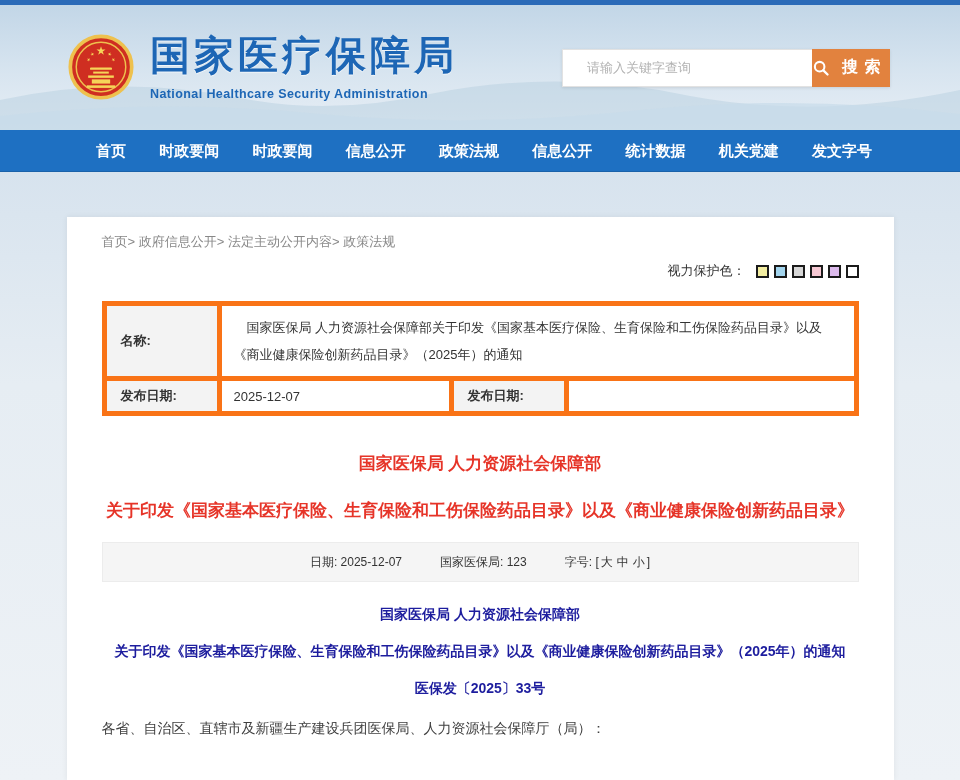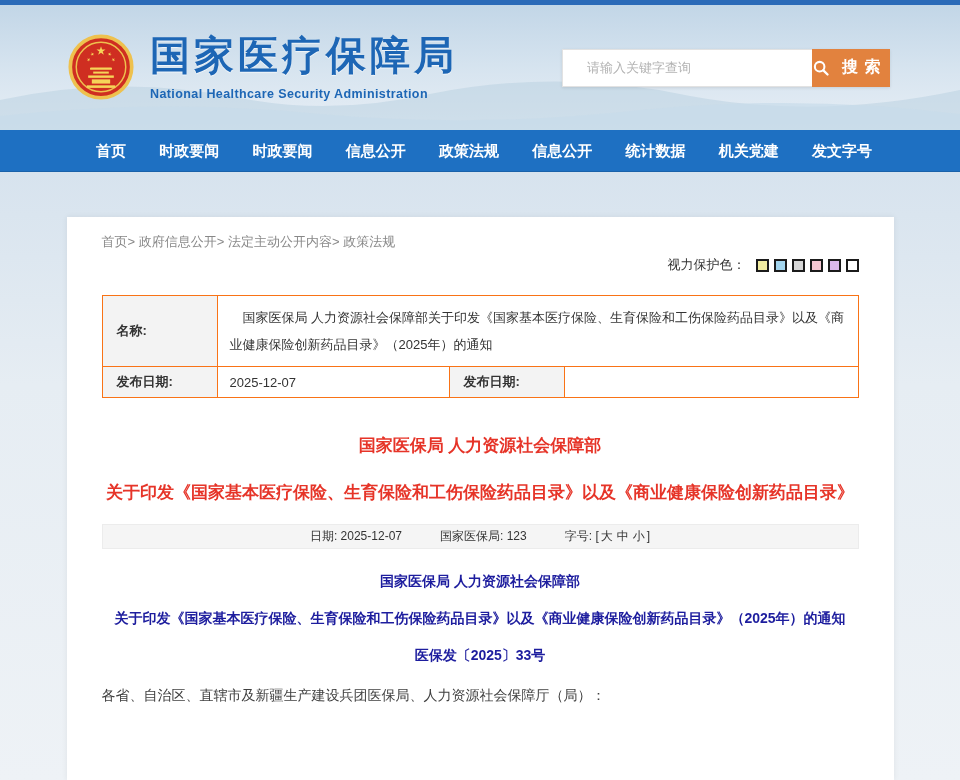--- a/index.html
+++ b/index.html
@@ -71,51 +71,51 @@
     background: #fff; box-shadow: 0 0 6px rgba(0,0,0,.07);
     padding: 13px 35px 40px;
   }
 
   .crumbs { font-size: 13px; color: #888; padding-top: 3px; }
   .crumbs a { color: #888; text-decoration: none; cursor: pointer; }
   .crumbs .sep { color: #888; }
 
   .eye-row {
     display: flex; justify-content: flex-end; align-items: center;
-    margin-top: 5px; font-size: 13px; color: #333;
+    margin-top: 11px; font-size: 13px; color: #333;
   }
   .swatches { display: inline-flex; align-items: center; margin-left: 5px; }
   .swatch {
     width: 13px; height: 13px; border: 2px solid #1b1b1b; padding: 0;
     margin-left: 5px; cursor: pointer; display: inline-block;
   }
 
   
   .doc-table {
     width: 100%; border-collapse: collapse; margin-top: 21px;
     font-size: 13px; color: #333; table-layout: fixed;
   }
-  .doc-table th, .doc-table td { border: 1px solid #f97316; text-align: left; vertical-align: middle; }
+  .doc-table th, .doc-table td { border: 5px solid #f97316; text-align: left; vertical-align: middle; }
   .doc-table th {
     background: #f3f3f3; font-weight: bold; padding: 8px 8px 8px 14px;
     font-size: 13px;
   }
   .doc-table td { background: #fff; padding: 8px 12px; }
   .doc-table .row-sm th, .doc-table .row-sm td { height: 31px; padding-top: 6px; padding-bottom: 6px; }
   .name-val { line-height: 27px; text-indent: 13px; }
 
   
   .art-title {
     margin-top: 24px; text-align: center;
     color: #e63428; font-weight: bold; font-size: 17px;
   }
   .art-title-line { line-height: 47px; }
 
   .meta-bar {
-    margin-top: 8px; height: 25px;
+    margin-top: 8px; height: 40px;
     background: #f5f5f5; border: 1px solid #ececec;
     display: flex; align-items: center; justify-content: center; gap: 38px;
     font-size: 12px; color: #333;
   }
   .meta-item { white-space: nowrap; }
   .size-link { cursor: pointer; margin: 0 2px; text-decoration: none; color: #333; }
 
   .body-heading {
     margin-top: 14px; text-align: center;
     color: #1d1d9e; font-weight: bold; font-size: 14px;

